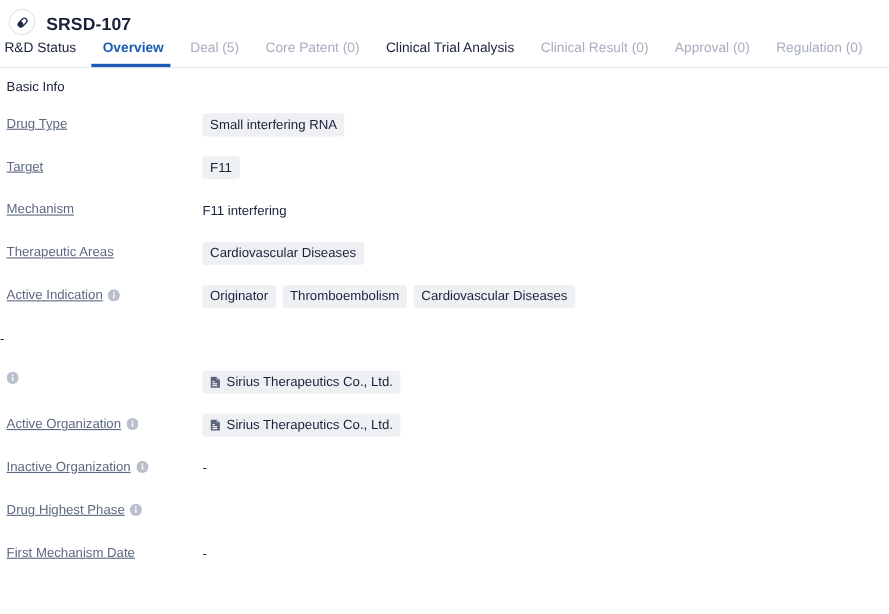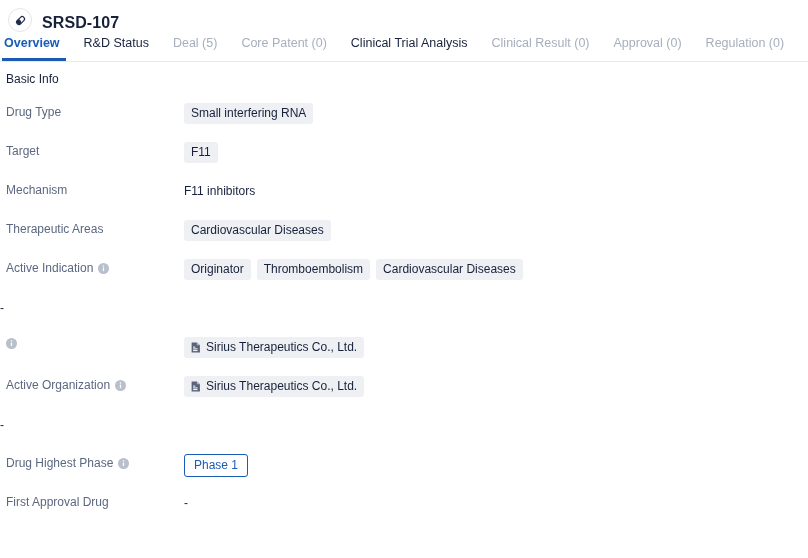--- a/index.html
+++ b/index.html
@@ -91,20 +91,21 @@
     width: 184px;
     flex: 0 0 184px;
     padding-left: 6px;
     font-size: 12px;
     color: #5c6880;
     display: flex;
     align-items: center;
     gap: 5px;
     line-height: 16px;
     padding-top: 2px;
+    text-decoration: underline;
   }
   .row-value {
     flex: 1 1 auto;
     font-size: 12px;
     color: #17213a;
     display: flex;
     flex-wrap: wrap;
     gap: 6px;
     min-height: 20px;
     padding-top: 1px;
@@ -158,22 +159,22 @@
       <g transform="rotate(-45 8 8)">
         <rect x="3.1" y="5.6" width="9.8" height="5.0" rx="2.5" ry="2.5" fill="none" stroke="#1e2b4d" stroke-width="1.25"></rect>
         <path d="M3.1 8.1 h4.9 v2.5 a2.5 2.5 0 0 1 -2.5 2.5 h0 a2.5 2.5 0 0 1 -2.4 -2.5 z" fill="#1e2b4d" transform="translate(0,-2.5)"></path>
       </g>
     </svg>
   </span>
   <span class="drug-title">SRSD-107</span>
 </div>
 
 <div class="tabbar" id="tabbar">
+    <div class="tab">R&amp;D Status</div>
     <div class="tab active">Overview</div>
-    <div class="tab">R&amp;D Status</div>
     <div class="tab muted">Deal (5)</div>
     <div class="tab muted">Core Patent (0)</div>
     <div class="tab">Clinical Trial Analysis</div>
     <div class="tab muted">Clinical Result (0)</div>
     <div class="tab muted">Approval (0)</div>
     <div class="tab muted">Regulation (0)</div>
   </div>
 
 <div class="content">
   <div class="section-title">Basic Info</div>
@@ -192,21 +193,21 @@
         </div>
         <div class="row-value">
           <span class="chip">F11</span>
         </div>
       </div>
       <div class="row">
         <div class="row-label">
           <span>Mechanism</span>
         </div>
         <div class="row-value">
-          <span class="plain-value">F11 inhibitors</span>
+          <span class="plain-value">F11 interfering</span>
         </div>
       </div>
       <div class="row">
         <div class="row-label">
           <span>Therapeutic Areas</span>
         </div>
         <div class="row-value">
           <span class="chip">Cardiovascular Diseases</span>
         </div>
       </div>
@@ -277,41 +278,48 @@
                 <rect x="2.1" y="4.6" width="2.2" height="1.0" fill="#ffffff"></rect>
                 <rect x="2.1" y="6.4" width="4.4" height="1.0" fill="#ffffff"></rect>
                 <rect x="2.1" y="8.1" width="4.4" height="1.0" fill="#ffffff"></rect>
               </svg>
             </span>
             <span>Sirius Therapeutics Co., Ltd.</span>
           </span>
         </div>
       </div>
       <div class="row">
+        <div class="row-label">
+          <span>Inactive Organization</span>
+          <span class="info-icon">
+            <svg width="11" height="11" viewBox="0 0 12 12" aria-hidden="true">
+              <circle cx="6" cy="6" r="6" fill="#b9c0cb"></circle>
+              <rect x="5.3" y="4.8" width="1.4" height="4.1" rx="0.6" fill="#ffffff"></rect>
+              <circle cx="6" cy="3.3" r="0.85" fill="#ffffff"></circle>
+            </svg>
+          </span>
+        </div>
         <div class="row-value">
           <span class="dash">-</span>
         </div>
       </div>
       <div class="row">
         <div class="row-label">
           <span>Drug Highest Phase</span>
           <span class="info-icon">
             <svg width="11" height="11" viewBox="0 0 12 12" aria-hidden="true">
               <circle cx="6" cy="6" r="6" fill="#b9c0cb"></circle>
               <rect x="5.3" y="4.8" width="1.4" height="4.1" rx="0.6" fill="#ffffff"></rect>
               <circle cx="6" cy="3.3" r="0.85" fill="#ffffff"></circle>
             </svg>
           </span>
         </div>
-        <div class="row-value">
-          <span class="chip-outline">Phase 1</span>
-        </div>
-      </div>
-      <div class="row">
-        <div class="row-label">
-          <span>First Approval Drug</span>
+      </div>
+      <div class="row">
+        <div class="row-label">
+          <span>First Mechanism Date</span>
         </div>
         <div class="row-value">
           <span class="dash">-</span>
         </div>
       </div>
     </div>
 </div>
 
 </body></html>

